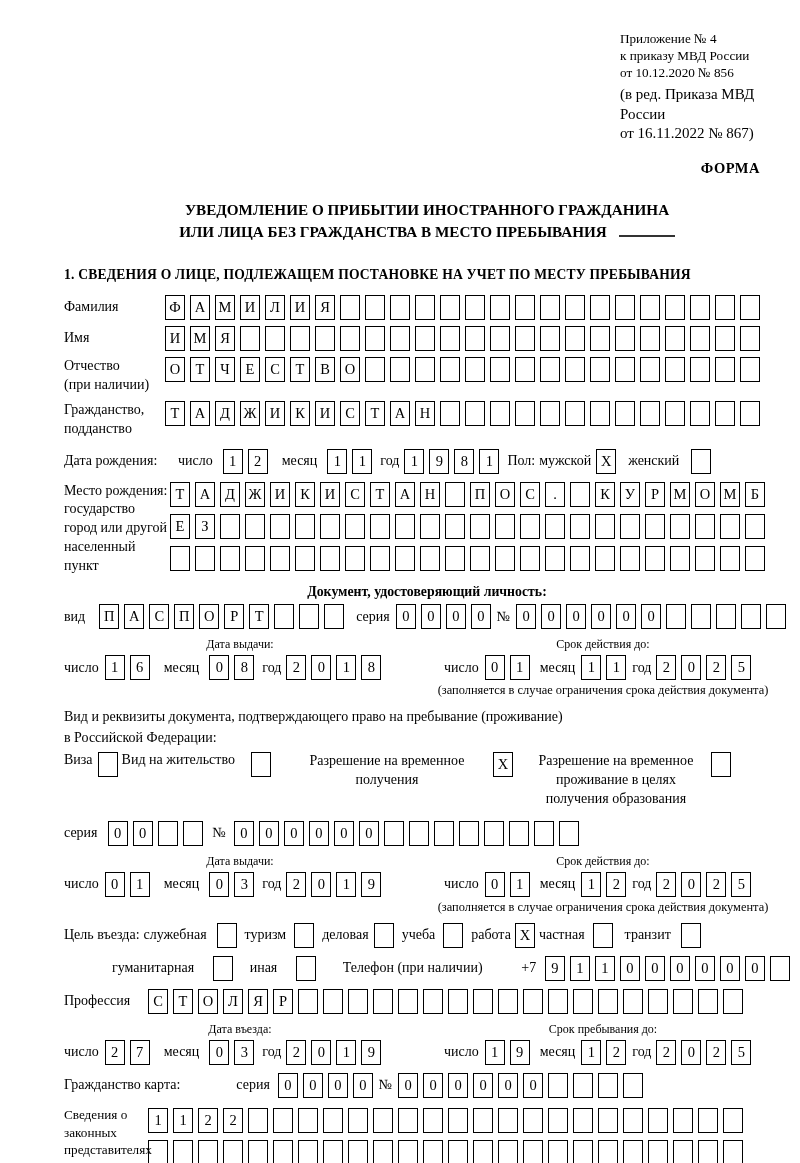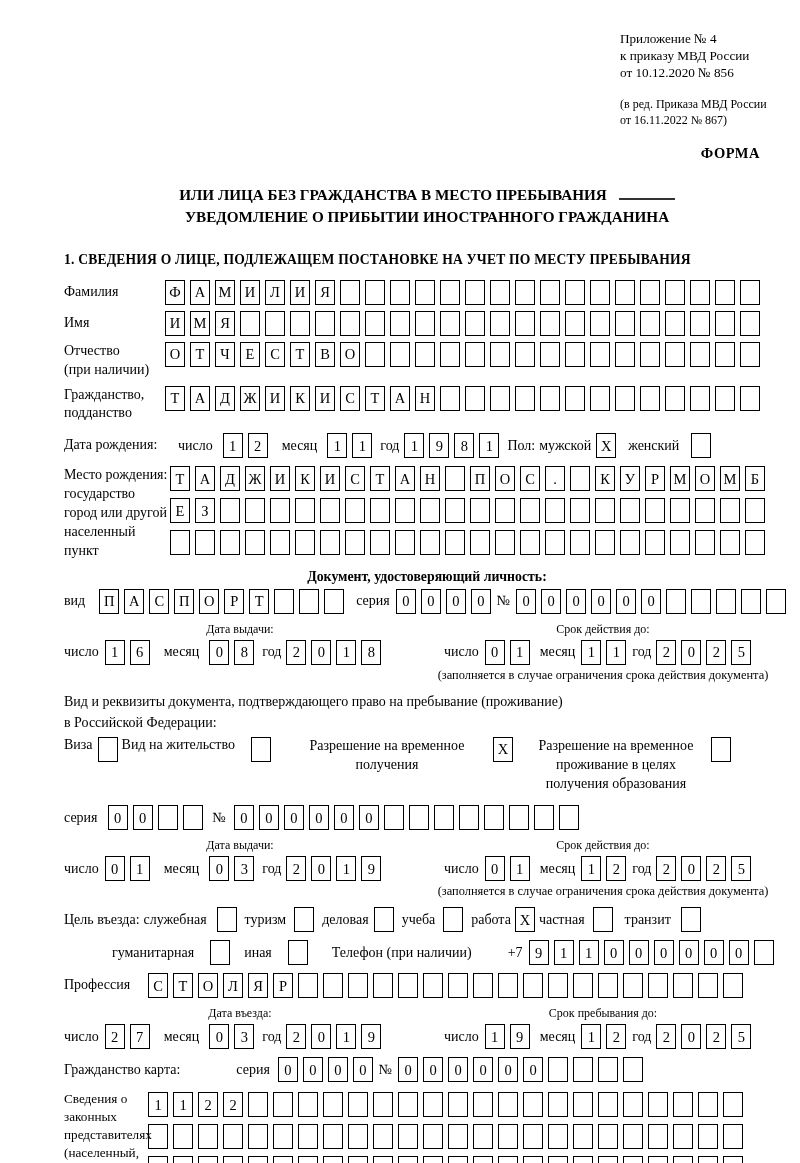--- a/index.html
+++ b/index.html
@@ -2,21 +2,21 @@
 <html lang="ru"><head>
 <meta charset="utf-8">
 <style>
   html,body{margin:0;padding:0;background:#fff;color:#000;}
   body{font-family:"Liberation Serif", serif; width:800px;}
   .page{position:relative;width:800px;height:1163px;box-sizing:border-box;
         padding:30px 10px 10px 64px;overflow:hidden;font-size:14px;}
 
   
   .appendix{margin-left:556px;width:176px;font-size:13.2px;line-height:1.3;}
-  .appendix .edition{font-size:12px;margin-top:16px;}
+  .appendix .edition{font-size:15px;margin-top:4px;}
   .forma{margin-top:16px;margin-right:30px;text-align:right;font-weight:bold;font-size:14.5px;letter-spacing:.5px;}
 
   
   .title{margin-top:22px;text-align:center;font-weight:bold;font-size:15.2px;line-height:1.45;}
   .blank-line{display:inline-block;width:56px;border-bottom:2px solid #333;margin-left:12px;vertical-align:baseline;}
   .sect{margin-top:24px;font-weight:bold;font-size:13.6px;letter-spacing:.2px;}
 
   
   .frow{display:flex;align-items:center;margin-top:6px;}
   .astart{align-items:flex-start;}
@@ -59,24 +59,24 @@
     <div>от 10.12.2020 № 856</div>
     <div class="edition">
       <div>(в ред. Приказа МВД России</div>
       <div>от 16.11.2022 № 867)</div>
     </div>
   </div>
 
   <div class="forma">ФОРМА</div>
 
   <div class="title">
+    <div>УВЕДОМЛЕНИЕ О ПРИБЫТИИ ИНОСТРАННОГО ГРАЖДАНИНА</div>
     <div>
       <span>ИЛИ ЛИЦА БЕЗ ГРАЖДАНСТВА В МЕСТО ПРЕБЫВАНИЯ</span><span class="blank-line"></span>
     </div>
-    <div>УВЕДОМЛЕНИЕ О ПРИБЫТИИ ИНОСТРАННОГО ГРАЖДАНИНА</div>
   </div>
 
   <div class="sect">1. СВЕДЕНИЯ О ЛИЦЕ, ПОДЛЕЖАЩЕМ ПОСТАНОВКЕ НА УЧЕТ ПО МЕСТУ ПРЕБЫВАНИЯ</div>
 
   <div class="frow mt12">
     <div class="flabel w101">Фамилия</div>
     <div class="boxes">
         <span class="box">Ф</span>
         <span class="box">А</span>
         <span class="box">М</span>
@@ -528,21 +528,21 @@
     <span class="sublabel ml4">частная</span>
     <div class="boxes ml8">
         <span class="box"></span>
       </div>
     <span class="sublabel ml12">транзит</span>
     <div class="boxes ml10">
         <span class="box"></span>
       </div>
   </div>
 
-  <div class="frow mt8" style="margin-left:48px;">
+  <div class="frow mt8" style="margin-left:48px;justify-content:space-between;">
     <span class="sublabel">гуманитарная</span>
     <div class="boxes ml16">
         <span class="box"></span>
       </div>
     <span class="sublabel ml14">иная</span>
     <div class="boxes ml16">
         <span class="box"></span>
       </div>
     <span class="sublabel ml24">Телефон (при наличии)</span>
     <span class="sublabel ml36">+7</span>

